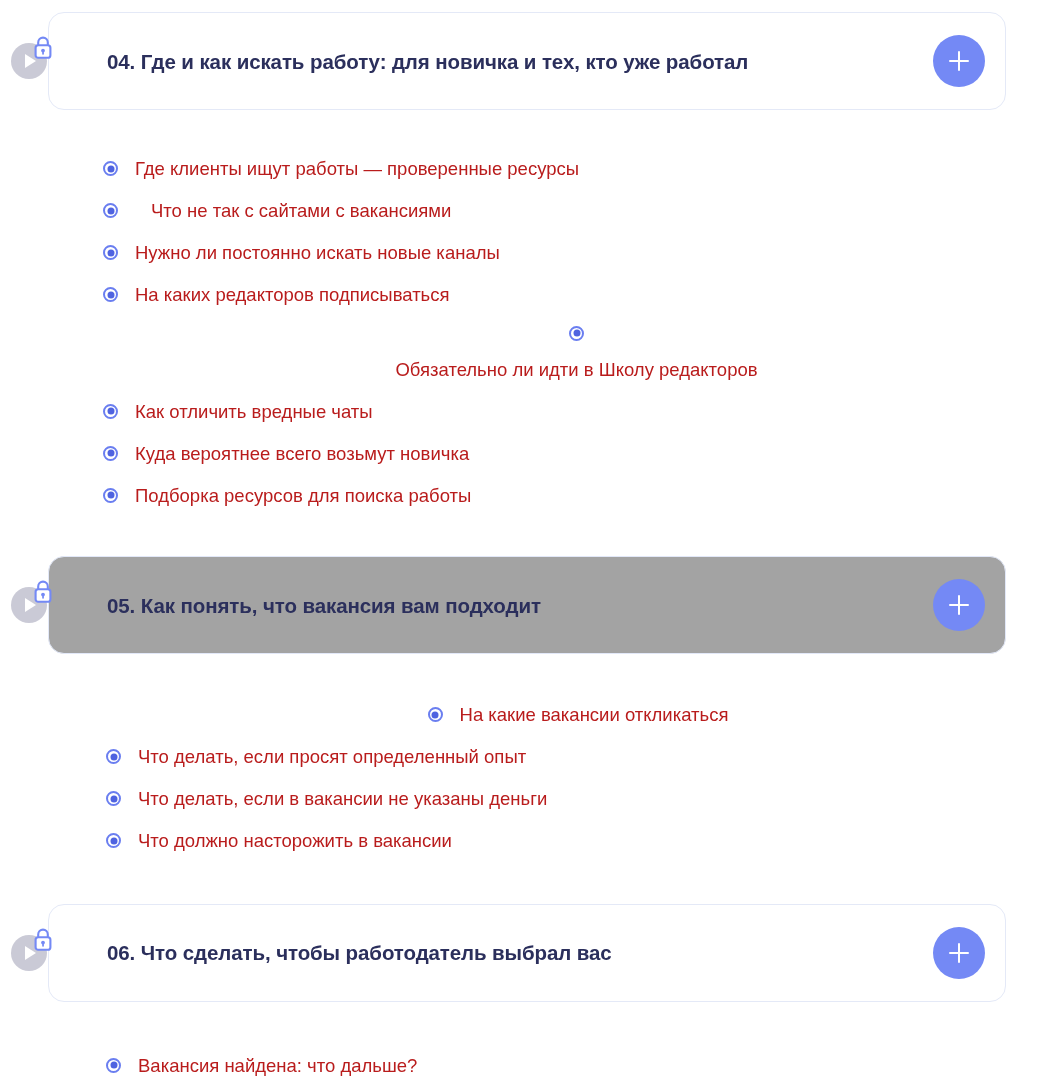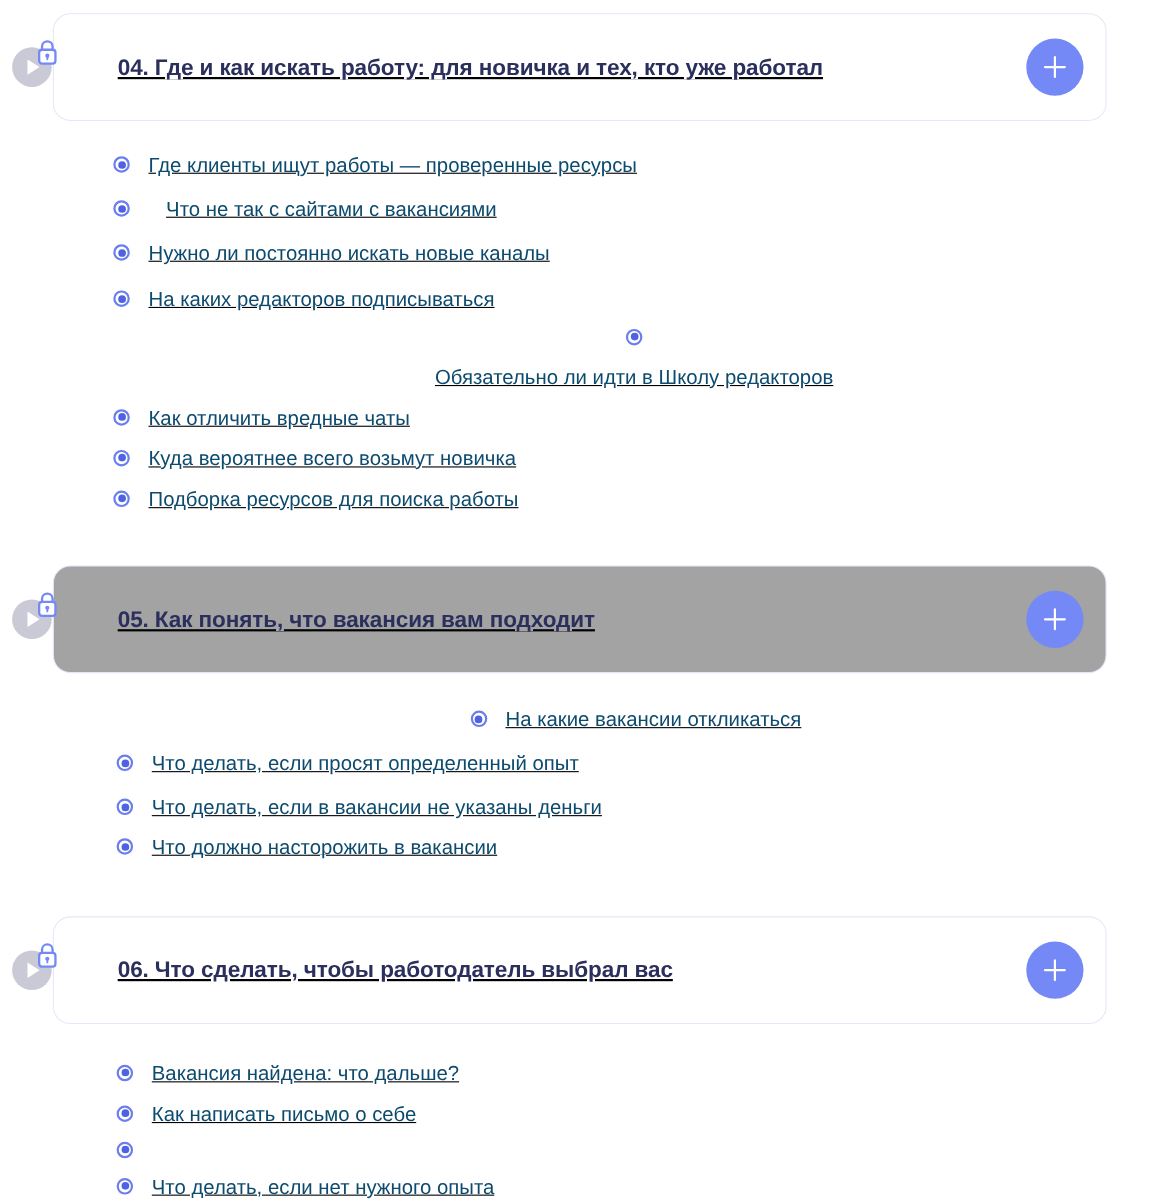--- a/index.html
+++ b/index.html
@@ -10,21 +10,20 @@
     background: #ffffff;
     font-family: "Liberation Sans", "DejaVu Sans", sans-serif;
     overflow: hidden;
   }
 
   .page {
     position: relative;
     width: 1050px;
     height: 948px;
     background: #ffffff;
-    text-decoration: underline;
   }
 
   
   .module { position: relative; }
 
   .card {
     position: relative;
     margin-left: 48px;
     margin-right: 44px;
     min-height: 98px;
@@ -111,23 +110,24 @@
   .lesson-list {
     list-style: none;
     padding-left: 103px;
   }
   .lesson-list.indent-b { padding-left: 106px; }
 
   .lesson {
     display: flex;
     align-items: center;
     gap: 17px;
-    color: #0c4a6e;
+    color: #b91c1c;
     font-size: 18.5px;
     line-height: 1.25;
+    margin-top: 19px;
   }
 
   .radio {
     flex: 0 0 auto;
     width: 15px;
     height: 15px;
     border-radius: 50%;
     border: 2px solid #6a7ef0;
     background: #ffffff;
     position: relative;

